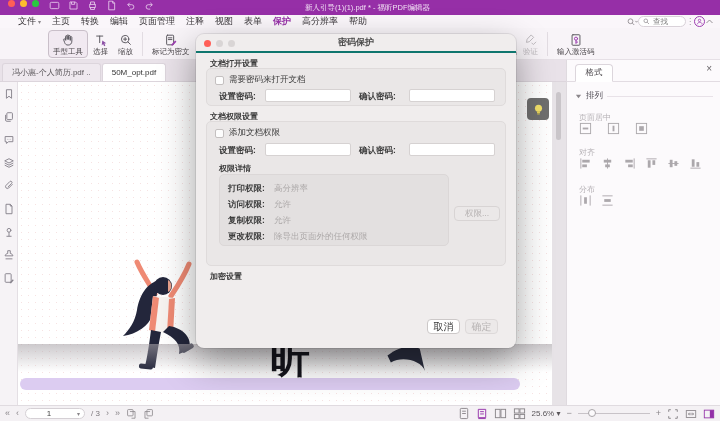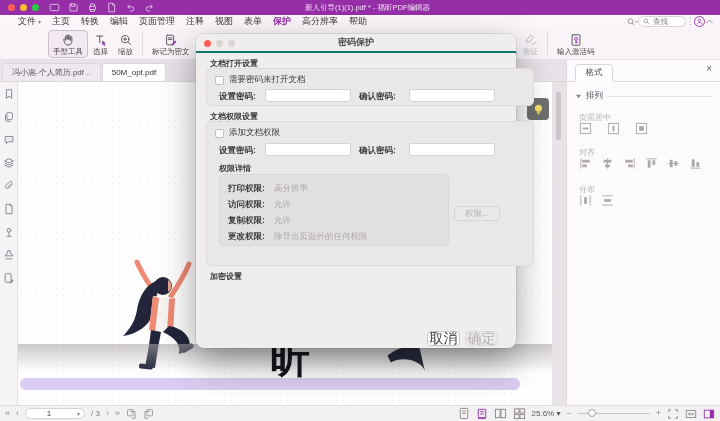--- a/index.html
+++ b/index.html
@@ -7,21 +7,21 @@
     --dlg-bg:#F0EDED; --grp-bg:#EAE7E7; --grp-bd:#DFDBDB;
   }
   *{margin:0;padding:0;box-sizing:border-box;}
   html,body{background:#555;}
   body{font-family:"Liberation Sans","DejaVu Sans",sans-serif;}
   #app{position:relative;width:720px;height:421px;background:#E7E3E7;overflow:hidden;margin:0 auto;}
   svg{display:block;}
   .ic{display:inline-flex;align-items:center;justify-content:center;}
 
   
-  .titlebar{position:absolute;left:0;top:0;width:720px;height:15px;background:var(--purple);display:flex;align-items:center;padding:0 8px;}
+  .titlebar{position:absolute;left:0;top:0;width:720px;height:15px;background:var(--purple);display:flex;align-items:flex-start;padding:0 8px;}
   .lights{display:flex;gap:5px;margin-right:10px;}
   .light{width:7px;height:7px;border-radius:50%;}
   .light.red{background:#FF5F57;} .light.yellow{background:#FEBC2E;} .light.green{background:#28C840;}
   .tb-icons{display:flex;gap:8px;align-items:center;}
   .win-title{position:absolute;left:50%;top:50%;transform:translate(-44%,-50%);font-size:7.5px;color:#F2E2F5;white-space:nowrap;}
 
   
   .menubar{position:absolute;left:0;top:15px;width:720px;height:13px;background:#FAF6FA;display:flex;align-items:center;padding:0 6px 0 18px;font-size:9px;color:#3A363A;}
   .menu-item{margin-right:11px;white-space:nowrap;position:relative;display:flex;align-items:center;gap:2px;}
   .menu-item.active{color:var(--purple);font-weight:700;}
@@ -85,36 +85,36 @@
   .slider-knob{position:absolute;left:10px;top:-4px;width:8px;height:8px;border-radius:50%;background:#FCFAFC;border:1px solid #A9A5A9;}
   .zoomtext{white-space:nowrap;color:#5A565A;}
 
   
   .dialog{position:absolute;left:196px;top:34px;width:320px;height:314px;background:var(--dlg-bg);border-radius:8px;box-shadow:0 14px 36px rgba(0,0,0,.38),0 0 0 1px rgba(0,0,0,.08);z-index:10;font-size:8.5px;color:#3C3C3C;}
   .dlg-header{position:relative;height:19px;border-bottom:2px solid #0f766e;display:flex;align-items:center;justify-content:center;font-size:9px;font-weight:700;color:#4A4A4A;}
   .dlg-lights{position:absolute;left:8px;top:6px;display:flex;gap:5px;}
   .dlg-light{width:7px;height:7px;border-radius:50%;background:#D9D5D5;}
   .dlg-light.red{background:#FF5F57;}
   .sec-label{position:absolute;left:14px;font-size:8px;font-weight:700;color:#3C3C3C;}
-  .group{position:absolute;left:10px;width:328px;background:var(--grp-bg);border:1px solid var(--grp-bd);border-radius:5px;}
+  .group{position:absolute;left:10px;width:300px;background:var(--grp-bg);border:1px solid var(--grp-bd);border-radius:5px;}
   .cb{width:9px;height:9px;background:#FDFDFD;border:1px solid #C4C0C0;border-radius:2px;flex:none;}
   .cb-row{position:absolute;display:flex;align-items:center;gap:5px;}
   .pw-row{position:absolute;left:0;top:20px;width:100%;height:14px;}
   .pw-label{position:absolute;font-weight:700;}
   .pw-input{position:absolute;height:13px;background:#fff;border:1px solid #D6D2D2;border-radius:2px;outline:none;font-size:8px;padding:0 3px;width:86px;}
   .details-box{position:absolute;left:12px;top:52px;width:230px;height:72px;background:#E3E0E0;border:1px solid #DBD7D7;border-radius:5px;padding:6px 8px;}
   .det-row{display:flex;height:16px;align-items:center;}
   .det-key{width:46px;font-weight:700;color:#3C3C3C;}
   .det-val{color:#ACA8A8;}
   .perm-btn{position:absolute;left:247px;top:84px;width:46px;height:15px;background:#EBE8E8;border:1px solid #D8D4D4;border-radius:4px;color:#B5B1B1;font-size:8.5px;display:flex;align-items:center;justify-content:center;}
   .radio{width:9px;height:9px;border-radius:50%;background:#fff;border:1px solid #C4C0C0;flex:none;position:relative;}
   .radio.on{background:var(--blue);border-color:var(--blue);}
   .radio.on::after{content:"";position:absolute;left:2.5px;top:2.5px;width:3px;height:3px;border-radius:50%;background:#fff;}
   .radio-item{position:absolute;display:flex;align-items:center;gap:4px;}
-  .dlg-btn{position:absolute;top:297px;height:15px;border-radius:4px;font-size:14px;display:flex;align-items:center;justify-content:center;}
+  .dlg-btn{position:absolute;top:285px;height:15px;border-radius:4px;font-size:10px;display:flex;align-items:center;justify-content:center;}
   .dlg-btn.cancel{left:231px;width:33px;background:#fff;border:1px solid #CCC8C8;color:#3C3C3C;}
   .dlg-btn.ok{left:269px;width:33px;background:#ECE9E9;border:1px solid #DDD9D9;color:#B8B4B4;}
 </style>
 </head>
 <body>
 
 <div id="app">
 
   <div class="titlebar">
     <div class="lights">

